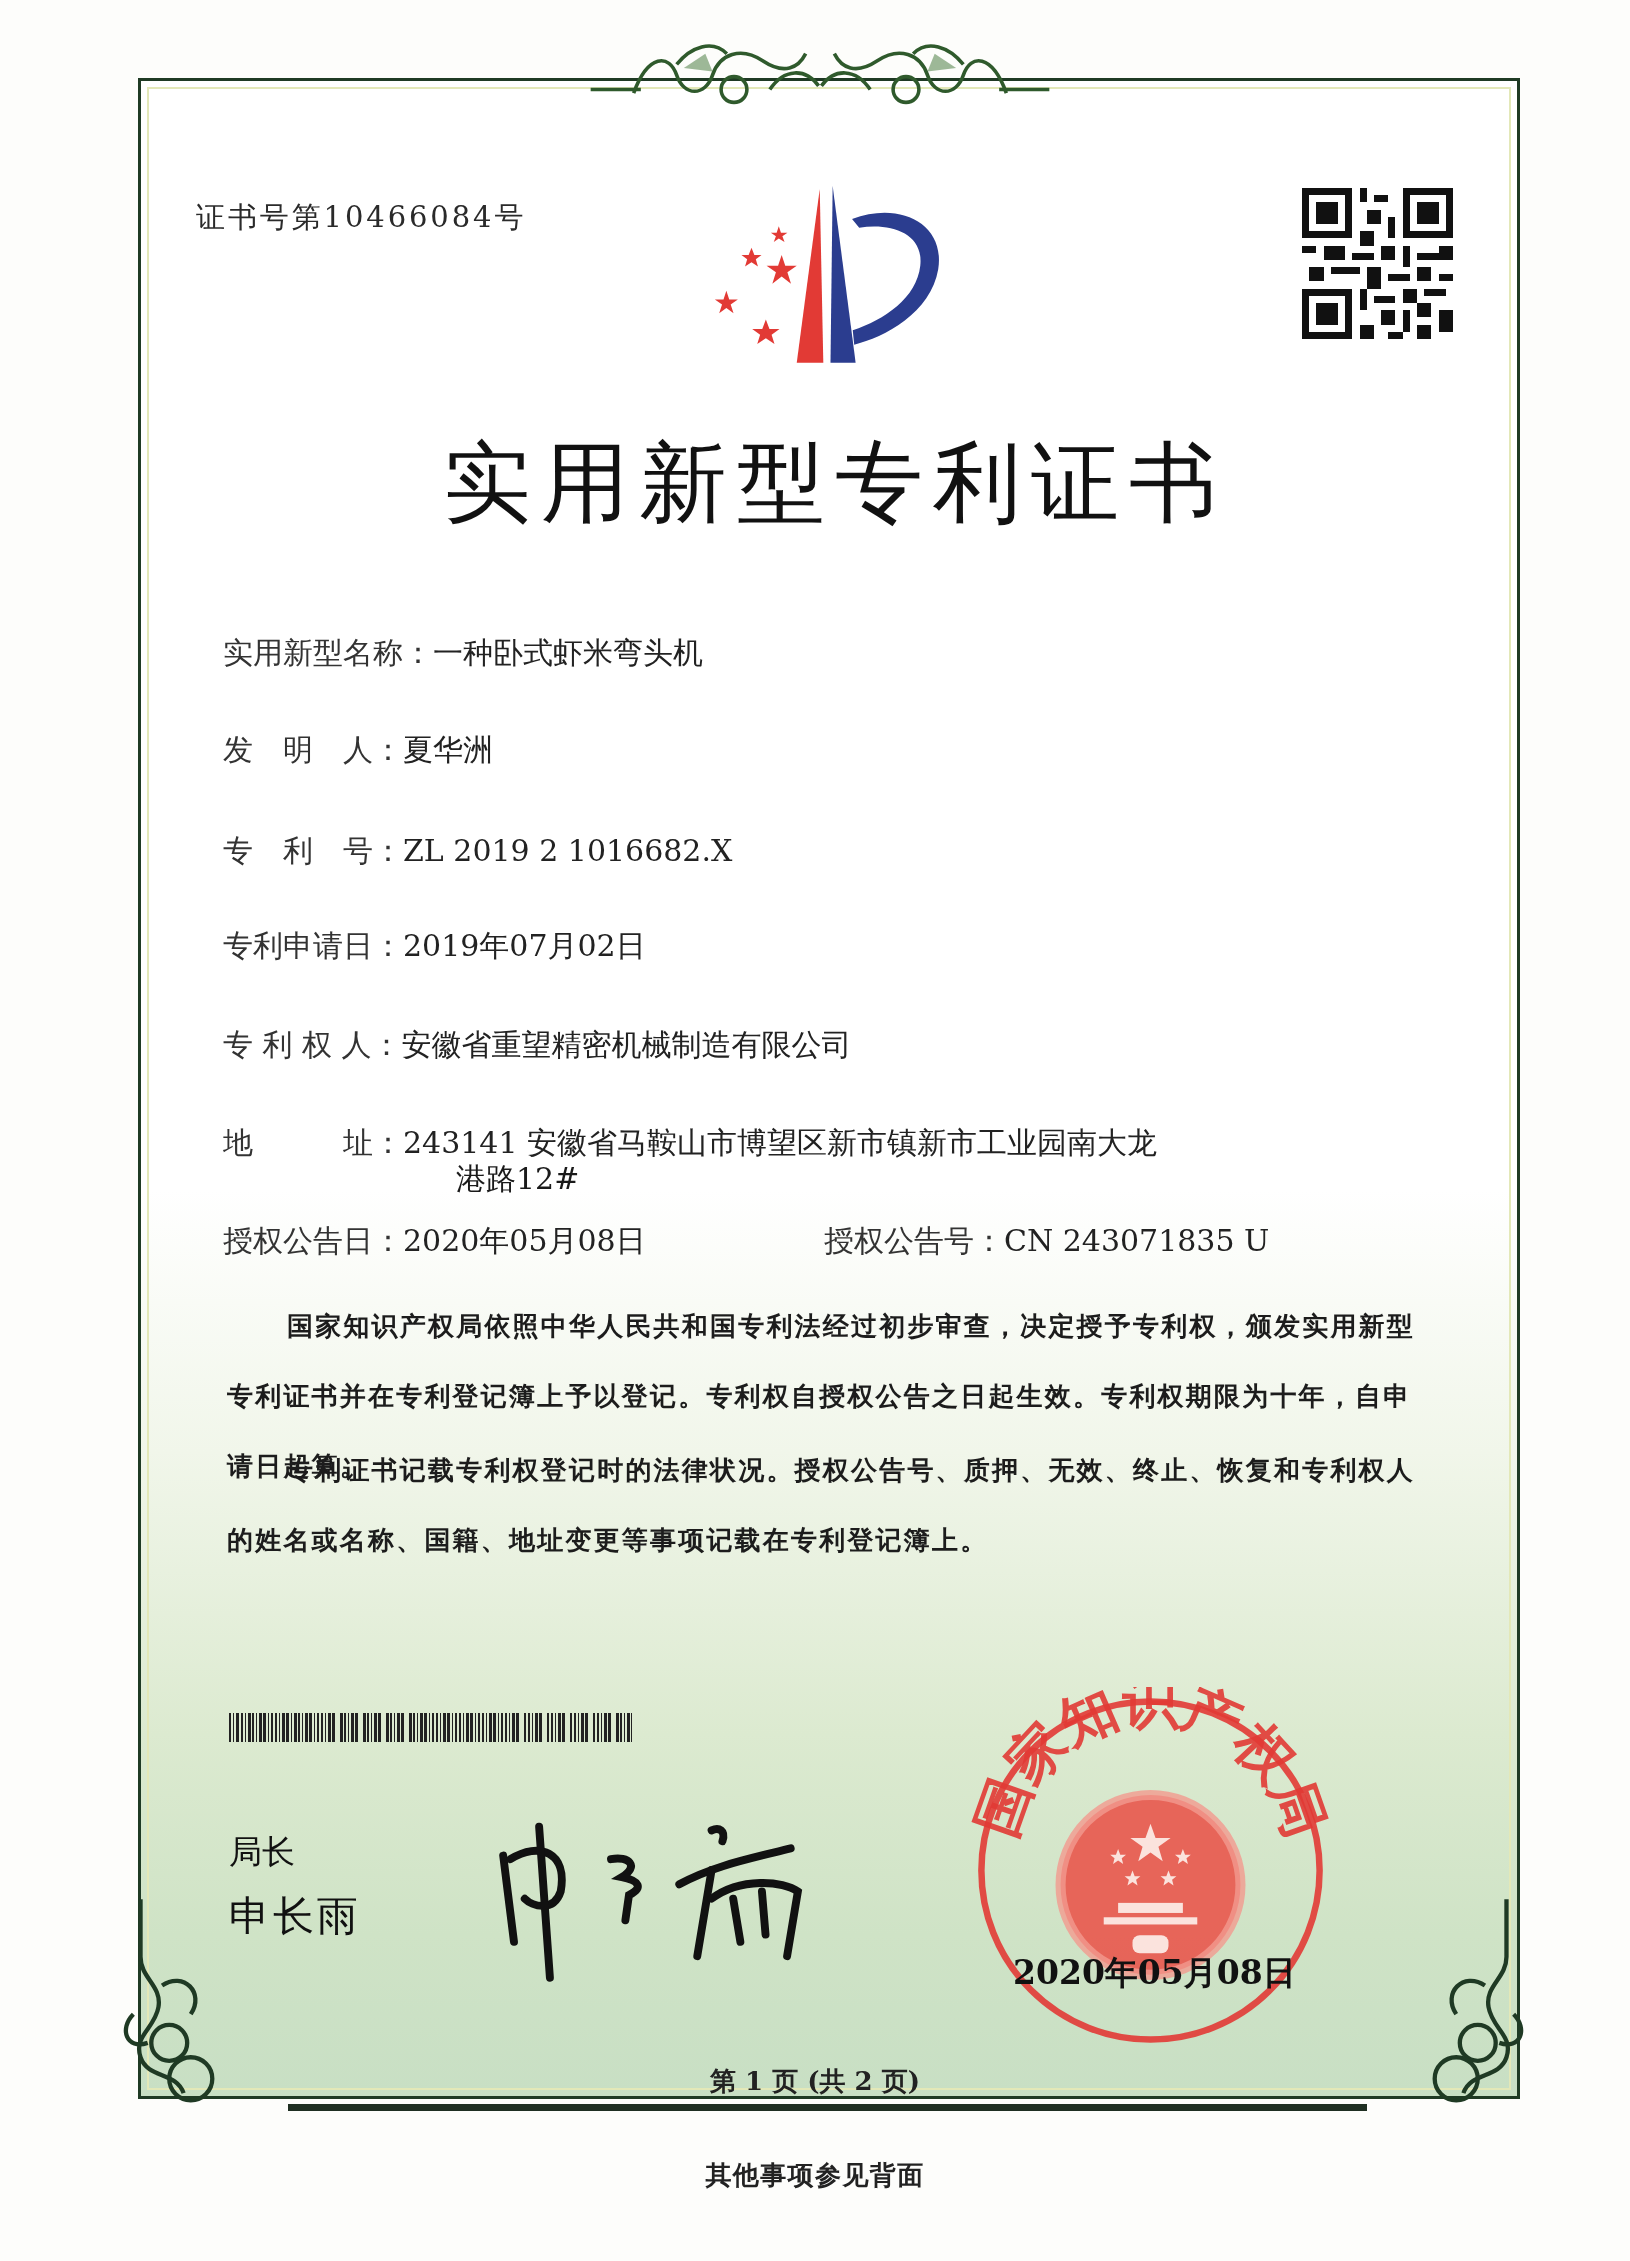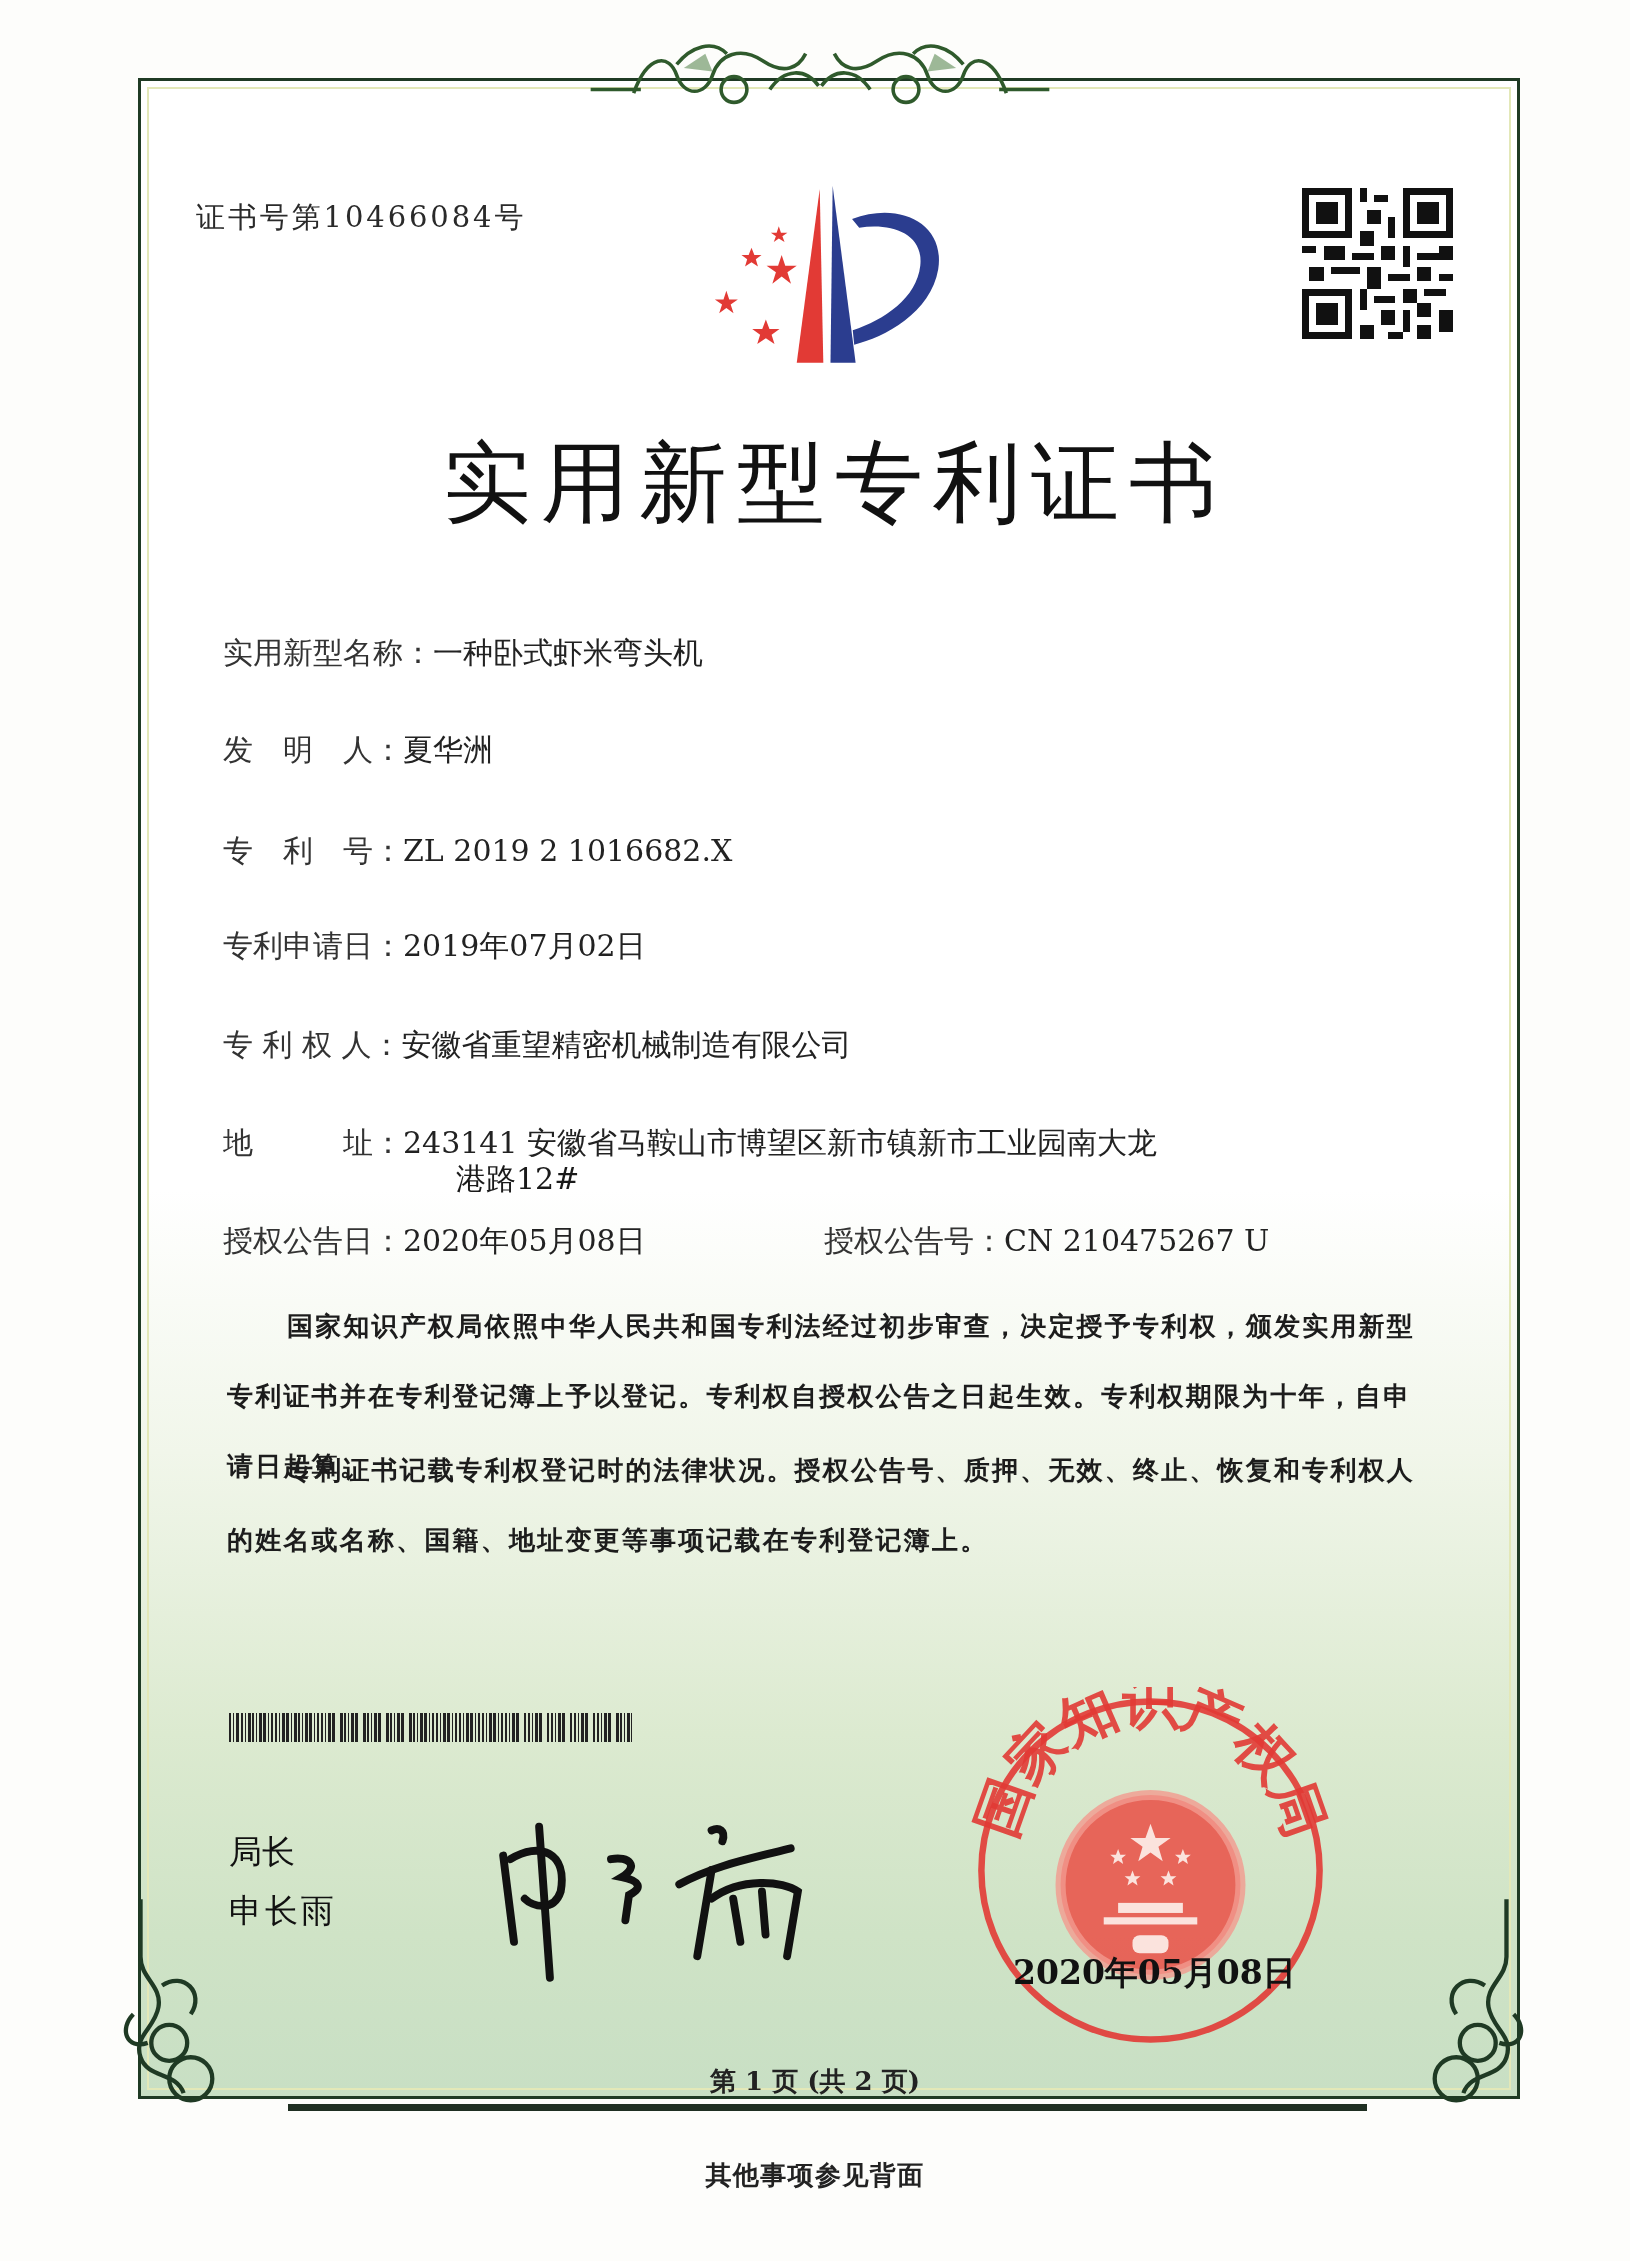--- a/index.html
+++ b/index.html
@@ -26,21 +26,21 @@
   .title { position:absolute; left:0; width:100%; top:424px; text-align:center; font-size:88px; letter-spacing:10px; color:#111; font-family:"DejaVu Serif", serif;margin-left:20px; }
   .field { position:absolute; left:223px; font-size:30px; color:#222; white-space:nowrap; }
   .field .lbl { display:inline-block; color:#333; }
   .field .val { display:inline-block; }
   .addr2 { position:absolute; left:432px; top:1159px; font-size:30px;margin-left:24px; }
   .para { position:absolute; left:227px; width:1194px; font-size:26px; line-height:70px; font-weight:bold; color:#1c1c1c; text-indent:60px; letter-spacing:2.2px; }
   .barcode { position:absolute; left:229px; top:1713px; width:403px; height:29px;
     background:repeating-linear-gradient(90deg,#222 0 2.2px,transparent 2.2px 4.3px,#222 4.3px 5px,transparent 5px 7.2px,#222 7.2px 10px,transparent 10px 11.5px);
   }
   .director-title { position:absolute; left:229px; top:1830px; font-size:33px; font-family:"DejaVu Sans", sans-serif; color:#111; }
-  .director-name { position:absolute; left:229px; top:1889px; font-size:33px; font-family:"DejaVu Sans", sans-serif; color:#111; letter-spacing:2.9px; }
+  .director-name { position:absolute; left:229px; top:1889px; font-size:41px; font-family:"DejaVu Sans", sans-serif; color:#111; letter-spacing:2.9px; }
   .signature { position:absolute; left:496px; top:1798px; width:345px; height:187px; }
   .seal { position:absolute; left:967px; top:1687px; width:367px; height:367px; }
   .seal-date { position:absolute; left:1013px; top:1951px; font-size:33px; font-weight:bold; color:#111; font-family:"DejaVu Serif", serif; }
   .page-no { position:absolute; left:0; width:100%; top:2064px; text-align:center; font-size:26px; font-weight:bold; color:#222; }
   .bottom-rule { position:absolute; left:288px; top:2104px; width:1079px; height:7.2px; background:#1f2f22; }
   .back-note { position:absolute; left:0; width:100%; top:2158px; text-align:center; font-size:26px; font-weight:bold; color:#222; letter-spacing:1.4px; }
 </style>
 </head>
 <body>
 
@@ -127,21 +127,21 @@
   <span class="lbl">专 利 权 人：</span><span class="val">安徽省重望精密机械制造有限公司</span>
 </div>
 <div class="field" style="top:1123px">
   <span class="lbl">地　　　址：</span><span class="val">243141 安徽省马鞍山市博望区新市镇新市工业园南大龙</span>
 </div>
 <div class="addr2">港路12#</div>
 <div class="field" style="top:1221px">
   <span class="lbl">授权公告日：</span><span class="val">2020年05月08日</span>
 </div>
 <div class="field" style="top:1221px;left:824px">
-  <span class="lbl">授权公告号：</span><span class="val">CN 210475267 U</span>
+  <span class="lbl">授权公告号：</span><span class="val">CN 243071835 U</span>
 </div>
 
 <div class="para" style="top:1291px">国家知识产权局依照中华人民共和国专利法经过初步审查，决定授予专利权，颁发实用新型专利证书并在专利登记簿上予以登记。专利权自授权公告之日起生效。专利权期限为十年，自申请日起算。</div>
 <div class="para" style="top:1435px">专利证书记载专利权登记时的法律状况。授权公告号、质押、无效、终止、恢复和专利权人的姓名或名称、国籍、地址变更等事项记载在专利登记簿上。</div>
 
 <div class="barcode"></div>
 
 <div class="director-title">局长</div>
 <div class="director-name">申长雨</div>
 

